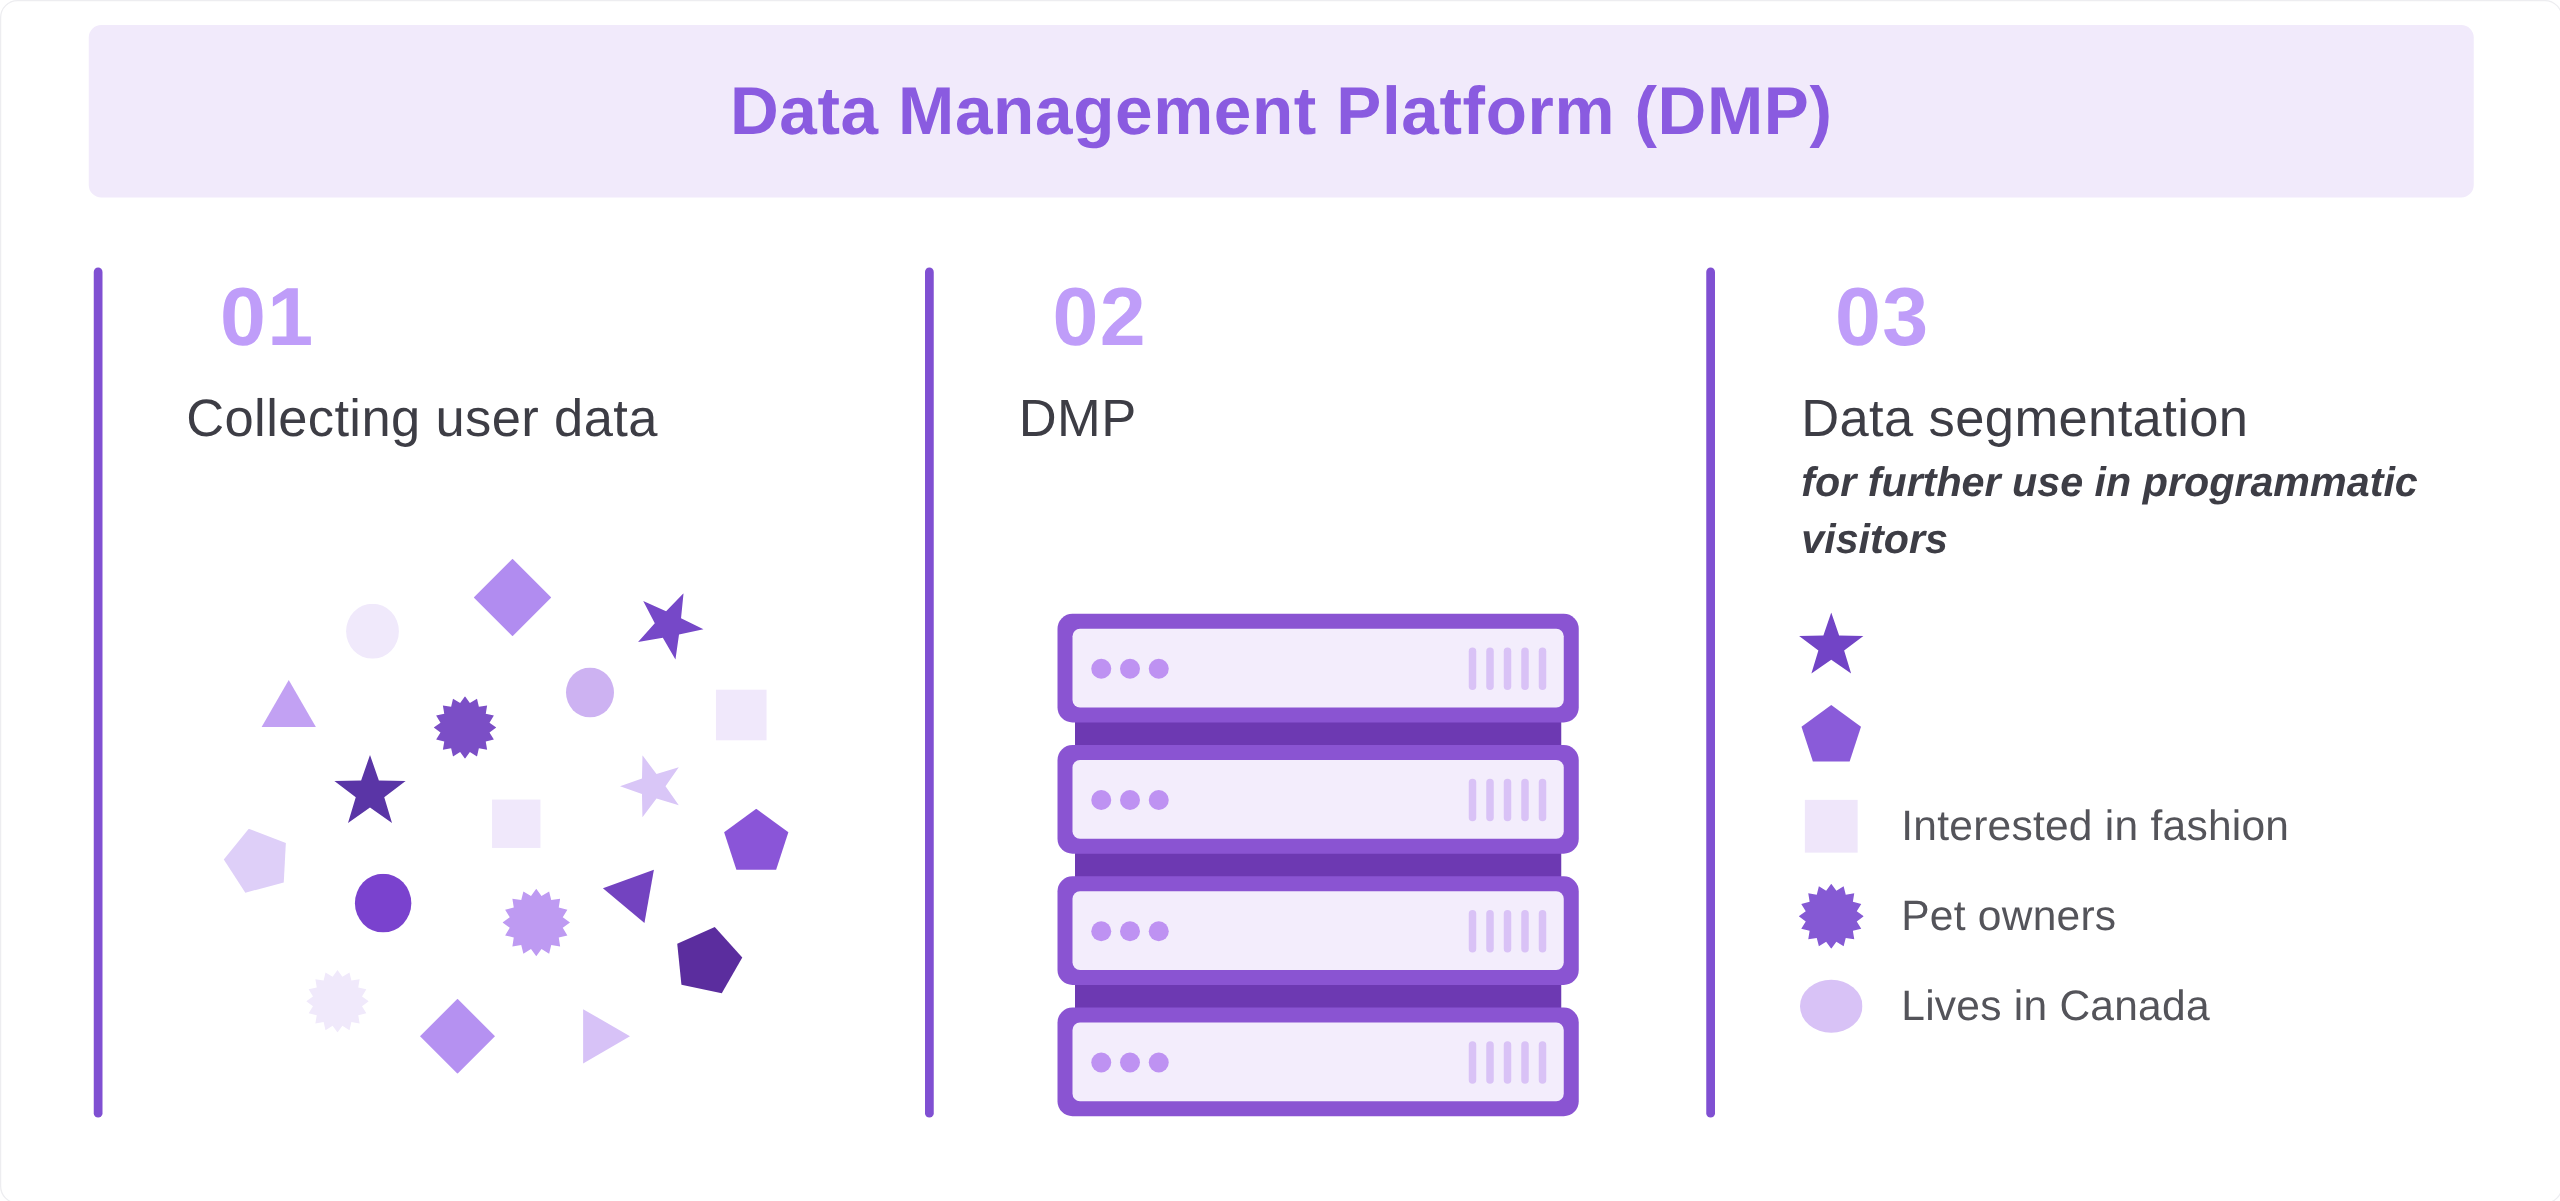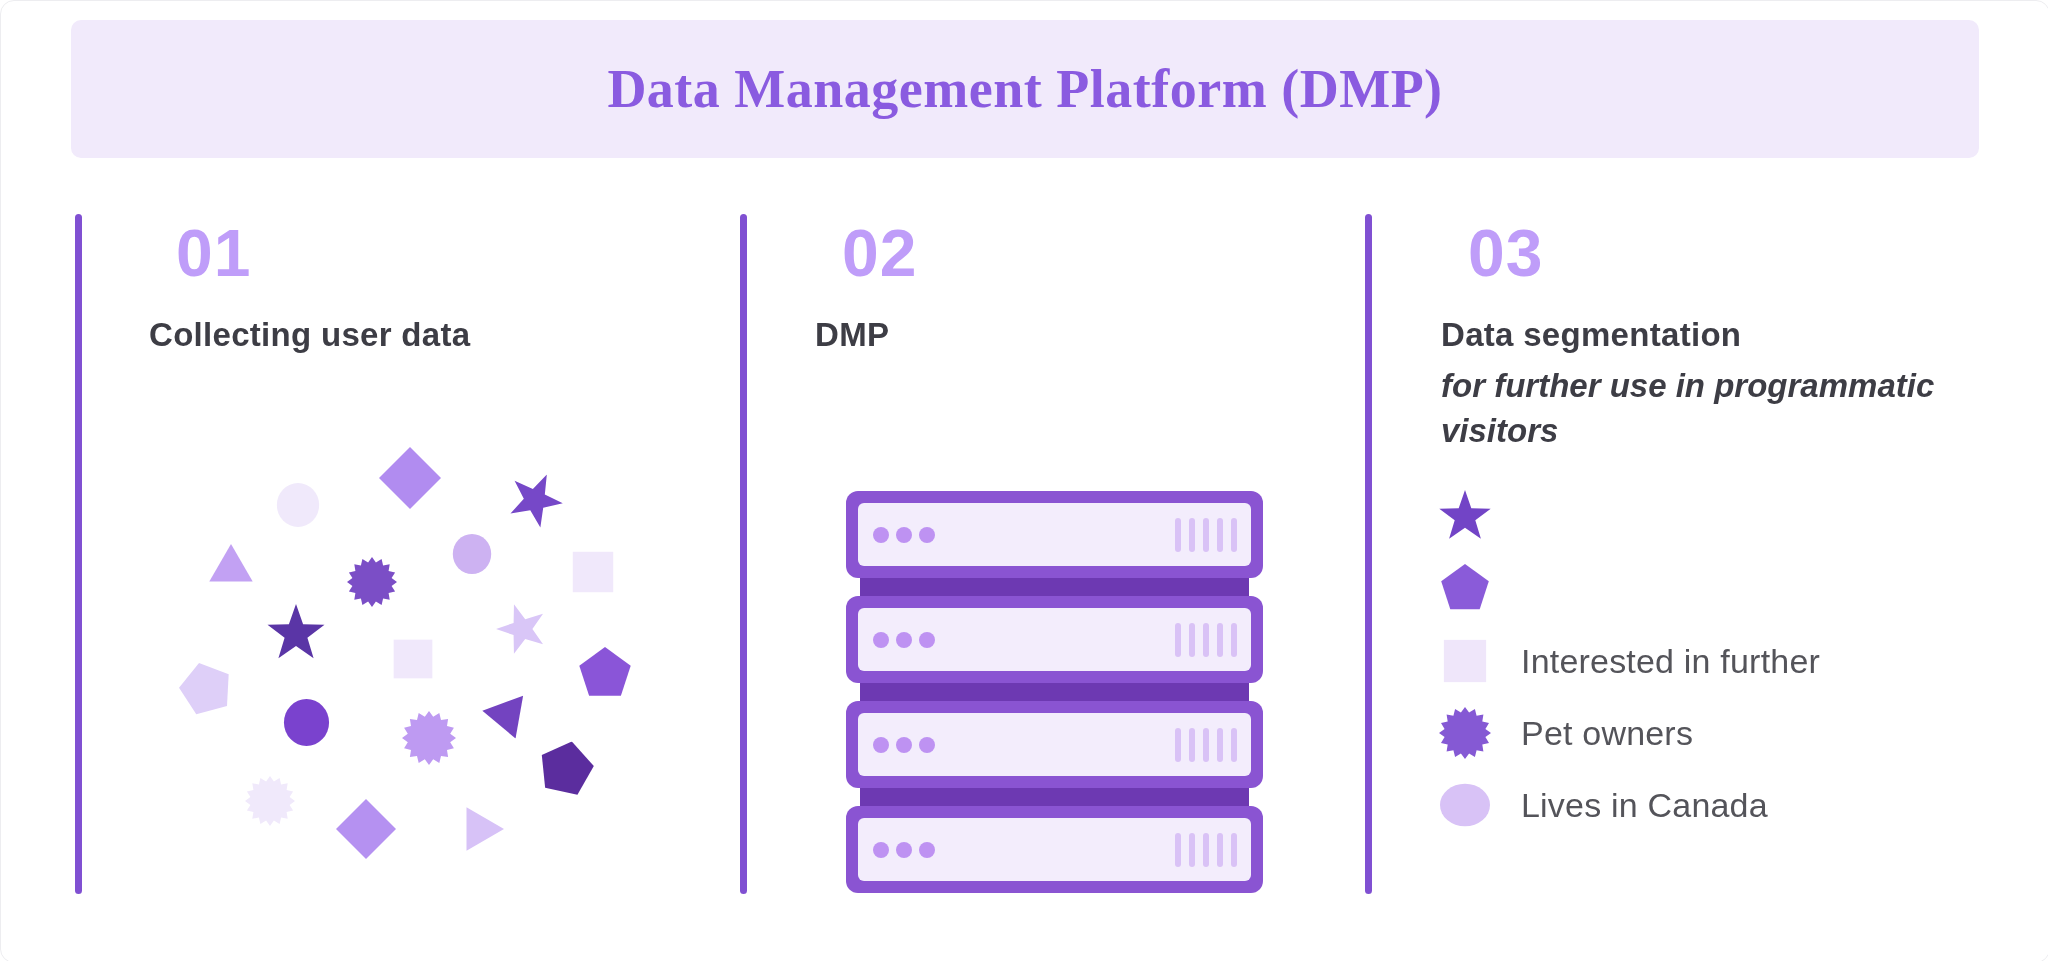--- a/index.html
+++ b/index.html
@@ -14,35 +14,34 @@
   }
   .banner{
     position:absolute;left:70px;top:19px;width:1908px;height:138px;
     background:var(--banner-bg);
     border-radius:10px;
     display:flex;align-items:center;justify-content:center;
   }
   .banner h1{
     margin:0;font-size:54px;font-weight:bold;letter-spacing:.5px;
     color:var(--banner-text);
-    font-family:Liberation Serif, serif;
   }
   .divider{
     position:absolute;top:213px;width:7px;height:680px;border-radius:4px;
     background:var(--divider);
   }
   .d1{left:74px}.d2{left:739px}.d3{left:1364px}
   .col{position:static}
   .num{
     position:absolute;top:219px;font-size:66px;line-height:66px;font-weight:bold;
     color:var(--number);letter-spacing:1px;margin-left:27px;
   }
   .col1 .num{left:148px}.col2 .num{left:814px}.col3 .num{left:1440px}
   .col-title{
-    position:absolute;top:311px;margin:0;font-size:33px;line-height:46px;font-weight:bold;
+    position:absolute;top:311px;margin:0;font-size:42px;line-height:46px;font-weight:normal;
     color:var(--heading);letter-spacing:.3px;
   }
   .col1 .col-title{left:148px}.col2 .col-title{left:814px}.col3 .col-title{left:1440px}
   .subtitle{
     position:absolute;left:1440px;top:362px;width:510px;
     font-size:33px;line-height:45px;font-weight:bold;font-style:italic;
     color:var(--heading);
   }
   .scatter{position:absolute;left:0;top:0;width:2048px;height:961px;pointer-events:none;}
   .shape{position:absolute;}
@@ -278,21 +277,21 @@
               <polygon points="25.0,0.0 48.8,17.3 39.7,45.2 10.3,45.2 1.2,17.3"></polygon>
             </svg>
           </span>
         </div>
         <div class="legend-row">
           <span class="legend-icon">
             <svg width="48" height="48" viewBox="0 0 48 48" fill="#EFE6FA">
               <rect x="2.88" y="2.88" width="42.24" height="42.24"></rect>
             </svg>
           </span>
-          <span class="legend-label">Interested in further</span>
+          <span class="legend-label">Interested in fashion</span>
         </div>
         <div class="legend-row">
           <span class="legend-icon">
             <svg width="52" height="52" viewBox="0 0 52 52" fill="#8559D4">
               <polygon points="26.0,0.0 30.1,5.6 35.9,2.0 37.6,8.7 44.4,7.6 43.3,14.4 50.0,16.1 46.4,21.9 52.0,26.0 46.4,30.1 50.0,35.9 43.3,37.6 44.4,44.4 37.6,43.3 35.9,50.0 30.1,46.4 26.0,52.0 21.9,46.4 16.1,50.0 14.4,43.3 7.6,44.4 8.7,37.6 2.0,35.9 5.6,30.1 0.0,26.0 5.6,21.9 2.0,16.1 8.7,14.4 7.6,7.6 14.4,8.7 16.1,2.0 21.9,5.6"></polygon>
             </svg>
           </span>
           <span class="legend-label">Pet owners</span>
         </div>
         <div class="legend-row">

